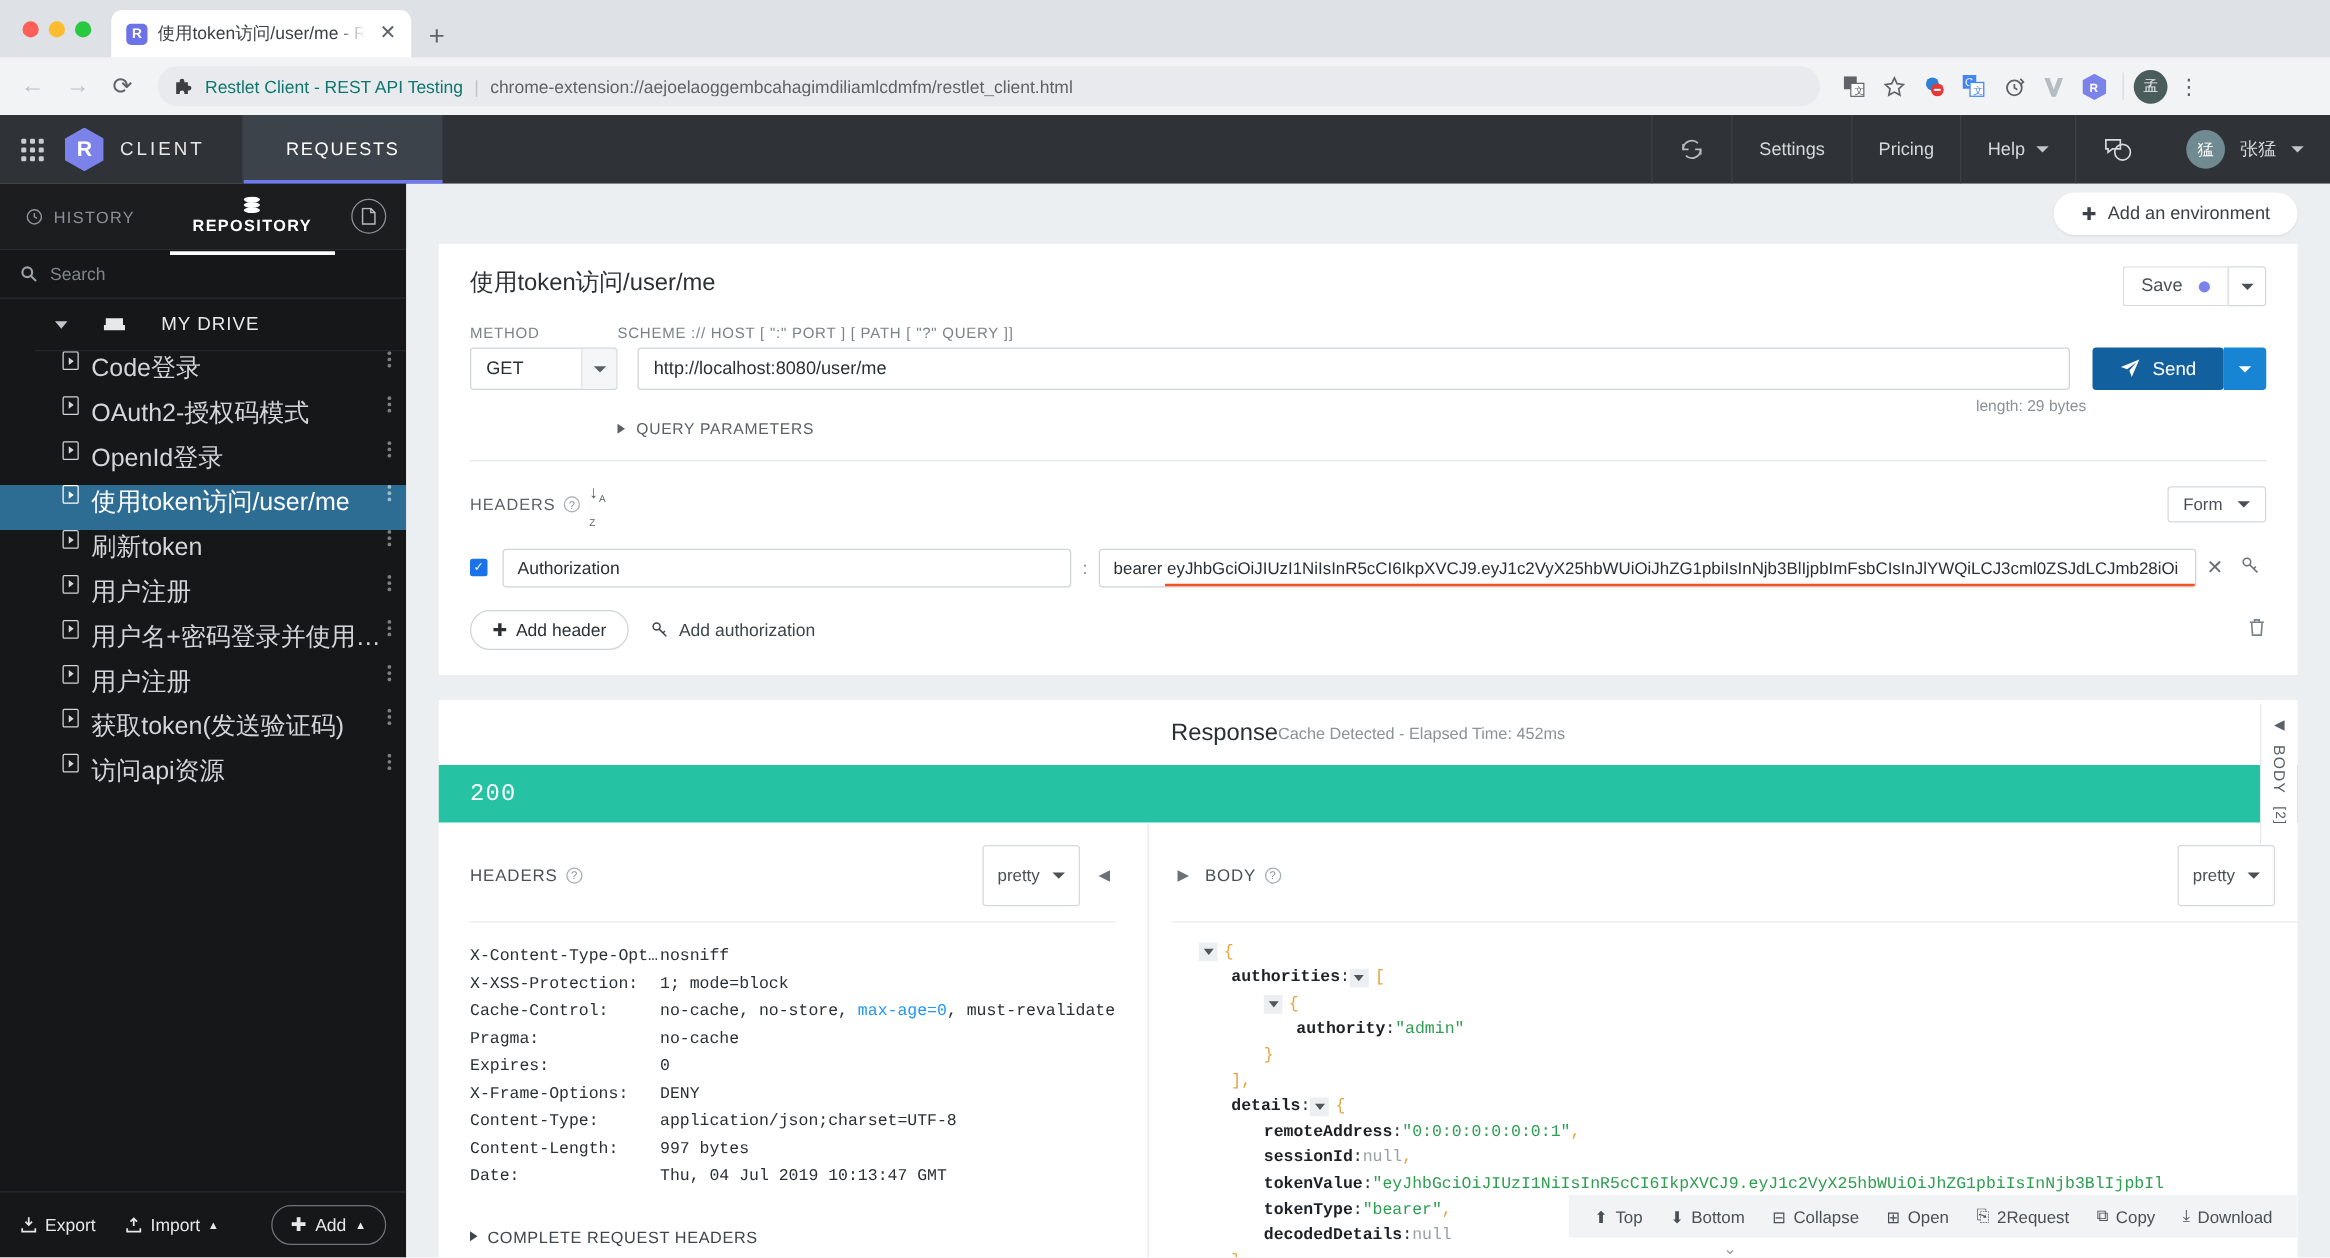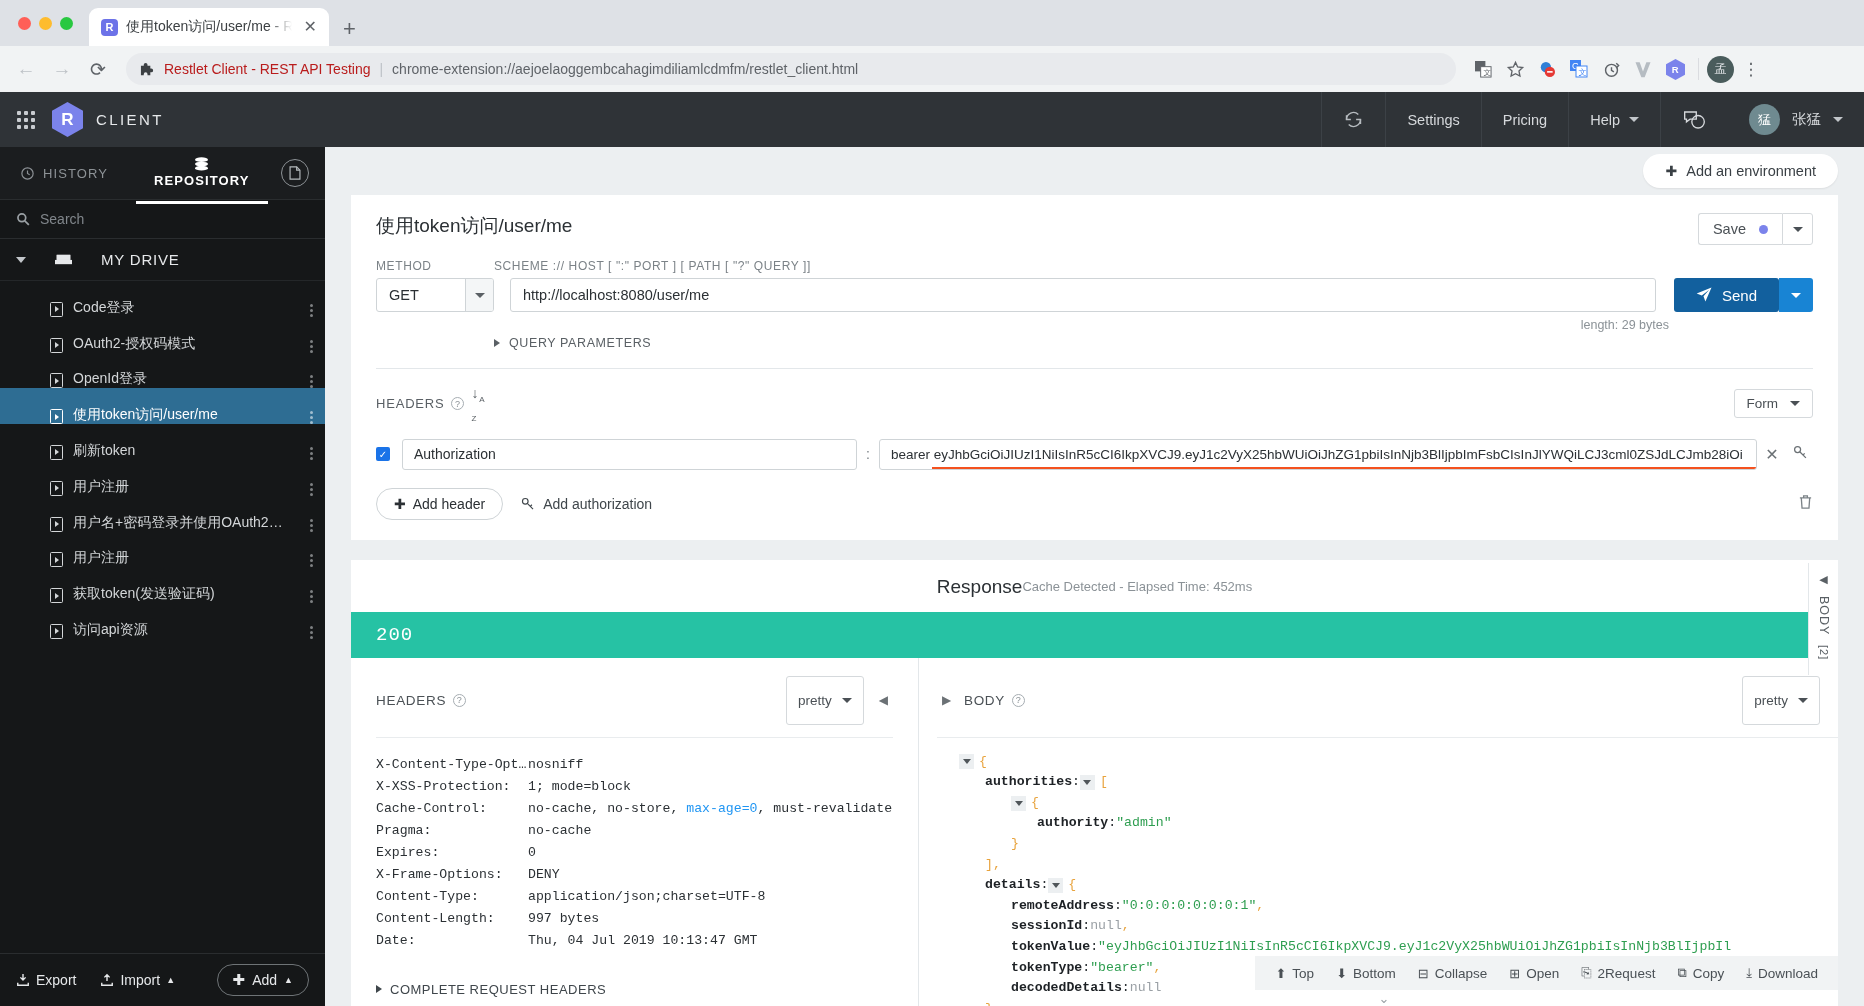--- a/index.html
+++ b/index.html
@@ -47,21 +47,21 @@
   }
   .nav-btn { width: 32px; height: 32px; border-radius: 50%; display: flex; align-items:center; justify-content:center; color:#5f6368; font-size:19px; cursor:pointer;}
   .nav-btn.disabled { color: #bdc1c6; }
   .omnibox {
     flex: 1; height: 32px; background: #e8eaed; border-radius: 16px;
     display: flex; align-items: center; padding: 0 14px; gap: 9px;
     margin: 0 8px; font-size: 14px; color: #202124;
     max-width: 1330px;
   }
   .omni-ext-ico { width: 15px; height: 15px; flex: none; }
-  .omni-name { color: #b91c1c; white-space: nowrap; }
+  .omni-name { color: #0f766e; white-space: nowrap; }
   .omni-sep { color: #bdc1c6; }
   .omni-url { color: #5f6368; white-space: nowrap; overflow: hidden; }
   .tb-icons { display: flex; align-items: center; gap: 2px; }
   .tb-ico { width: 30px; height: 30px; display:flex; align-items:center; justify-content:center; cursor:pointer;}
   .tb-divider { width:1px; height: 22px; background: #dadce0; margin: 0 6px;}
   .avatar-chrome { width: 27px; height: 27px; border-radius: 50%; background: #4a5c5c; color:#e8eaed; font-size:12px; display:flex;align-items:center;justify-content:center;}
 
   
   .app-header {
     height: 55px; background: #2f3337; display: flex; align-items: stretch;
@@ -119,26 +119,27 @@
     border:1.5px solid #8d9296; display:flex;align-items:center;justify-content:center;cursor:pointer;
   }
   .side-search {
     height:40px; display:flex; align-items:center; gap:10px; padding: 0 16px;
     border-top:1px solid #2a2d2f; border-bottom:1px solid #2a2d2f; color:#80868b; font-size:14px;
   }
   .drive-row {
     height:42px; display:flex; align-items:center; gap:29px; padding:0 16px;
     color:#e6e8ea; font-size:15px; letter-spacing:.8px; cursor:pointer;
     border-bottom:1px solid #242729;
+    margin-left:28px;
   }
   .tri { width:0;height:0;border-left:5px solid transparent;border-right:5px solid transparent;border-top:6px solid #c2c6ca;}
   .file-list { flex:1; overflow:hidden; }
   .file-row {
-    height:35.8px; display:flex; align-items:flex-end; gap:10px; padding-left:50px; padding-right:14px;
-    color:#d3d6d8; font-size:14px; cursor:pointer; position:relative;
+    height:35.8px; display:flex; align-items:flex-start; gap:10px; padding-left:50px; padding-right:14px;
+    color:#d3d6d8; font-size:20px; cursor:pointer; position:relative;
   }
   .file-row.sel { background:#2e6d93; color:#fff; }
   .file-ico { width:13px;height:15px;border:1.4px solid currentColor;border-radius:1.5px;display:flex;align-items:center;justify-content:center;flex:none;}
   .file-ico::after{content:"";width:0;height:0;border-left:4px solid currentColor;border-top:3px solid transparent;border-bottom:3px solid transparent;}
   .file-label{white-space:nowrap;overflow:hidden;text-overflow:ellipsis;}
   .kebab { position:absolute; right:12px; display:flex;flex-direction:column;gap:2px; opacity:.55; cursor:pointer;}
   .kebab i{width:3px;height:3px;border-radius:50%;background:currentColor;display:block;}
   .side-footer {
     height:53px; border-top:1px solid #2a2d2f; display:flex;align-items:center;
     padding:0 16px; gap:24px; color:#e6e8ea; font-size:14px;
@@ -355,20 +356,23 @@
         <i></i>
         <i></i>
         <i></i>
         <i></i>
       </span>
   </div>
   <div class="brand">
     <span class="hexlogo">R</span>
     <span class="brand-name">CLIENT</span>
   </div>
+  <div class="nav-tab active">
+      <span>REQUESTS</span>
+    </div>
   <div class="header-spacer"></div>
   <div class="hdr-right">
     <div class="hdr-item">
       <svg width="21" height="21" viewBox="0 0 24 24" fill="none" stroke="#b6bbbf" stroke-width="1.6">
         <path d="M20 12a8 8 0 0 1-13.5 5.8"></path>
           <path d="M4 12a8 8 0 0 1 13.5-5.8"></path>
           <path d="M4 7v5h5"></path>
           <path d="M20 17v-5h-5"></path>
       </svg>
     </div>

